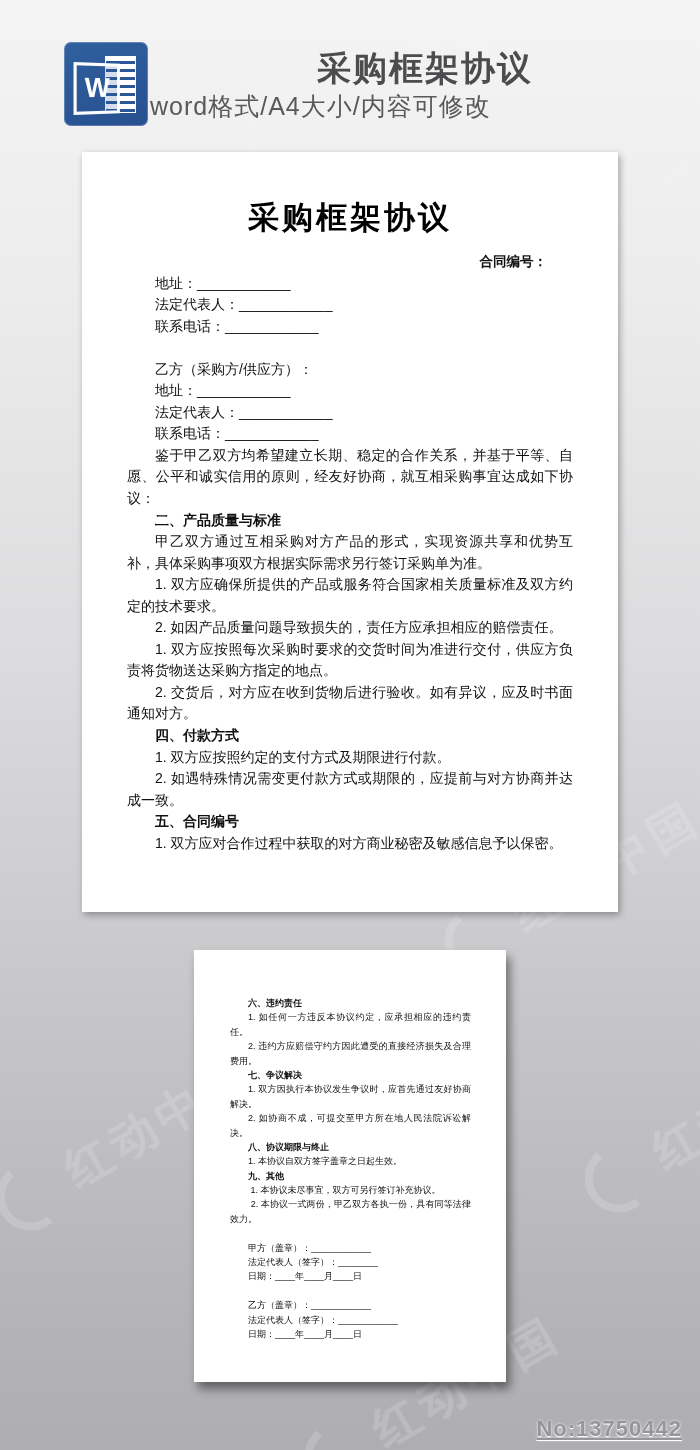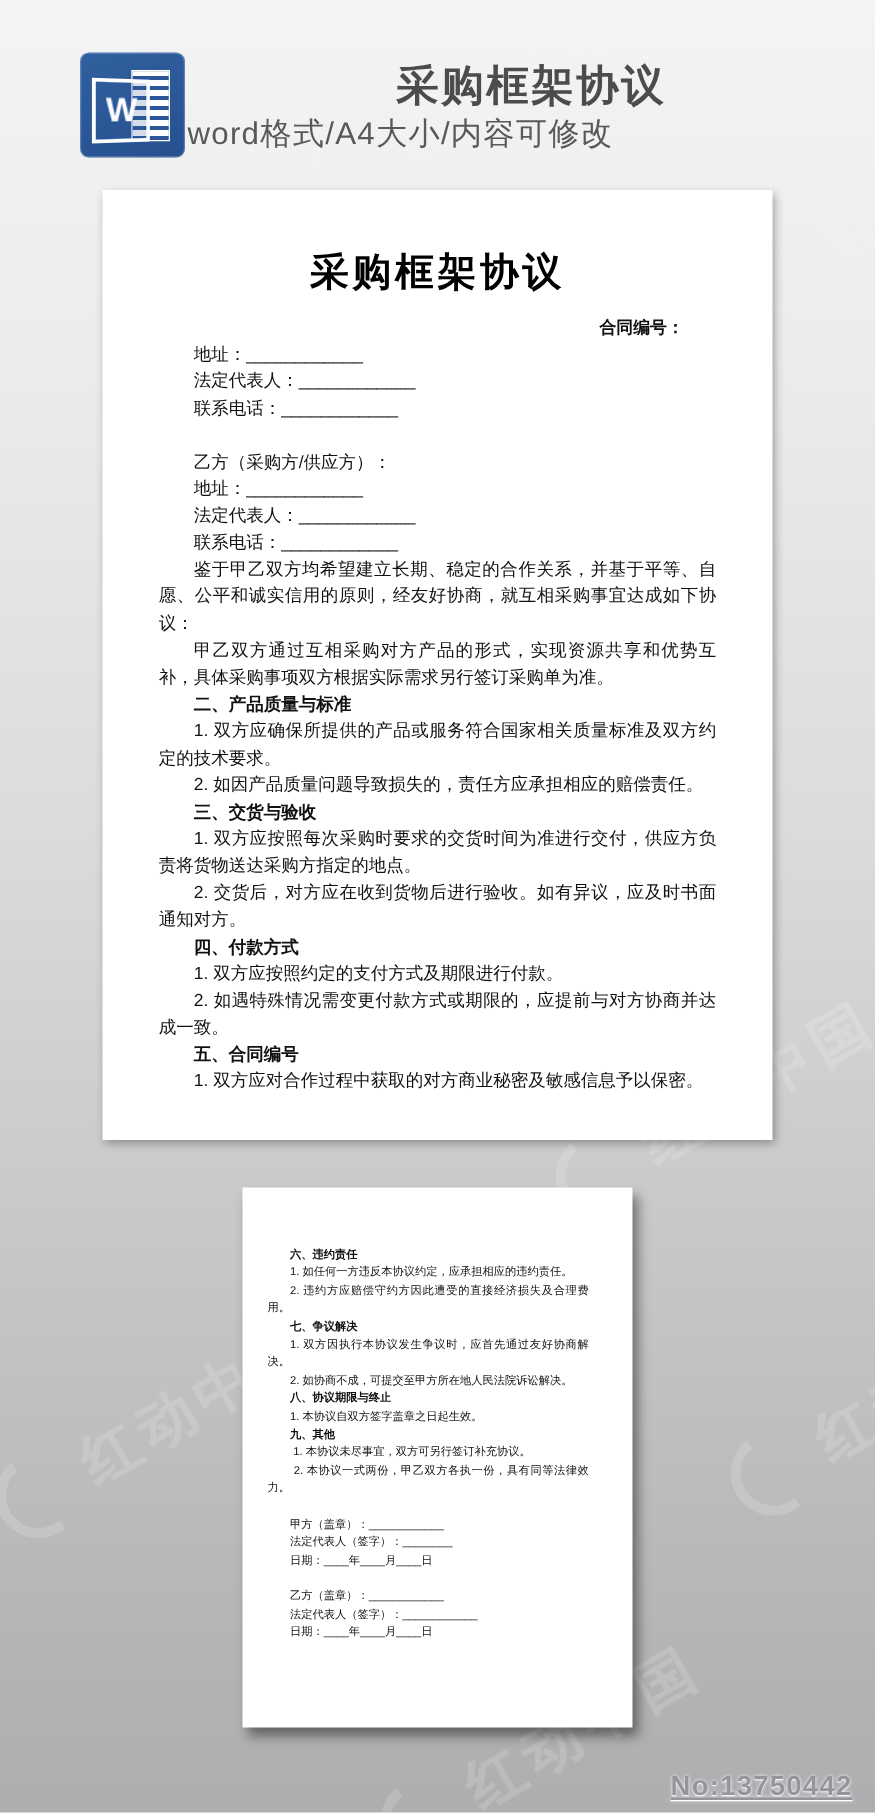--- a/index.html
+++ b/index.html
@@ -36,21 +36,21 @@
       font-size:34px;font-weight:bold;color:#4c4c4e;letter-spacing:2px;}
   .header-sub{position:absolute;left:150px;right:0;top:90px;
       font-size:25px;color:#58595b;letter-spacing:1px;}
   
   .page{position:absolute;background:#fff;}
   .page1{left:82px;top:152px;width:536px;height:760px;
       box-shadow:2px 3px 7px rgba(0,0,0,.32);}
   .page2{left:194px;top:950px;width:312px;height:432px;
       box-shadow:4px 7px 9px rgba(0,0,0,.45);}
   .p1-content{padding:30px 45px 0 45px;font-size:14px;line-height:1.54;color:#111;}
-  .p2-content{padding:46px 35px 0 20px;font-size:9px;line-height:1.6;color:#111;}
+  .p2-content{padding:46px 35px 0 20px;font-size:9px;line-height:1.6;color:#111;margin-left:16px;}
   .doc-title{font-family:"Liberation Serif","DejaVu Serif",serif;font-weight:bold;
       font-size:31px;text-align:center;letter-spacing:3px;color:#000;margin:12px 0 10px 0;}
   .contract-no{text-align:right;padding-right:26px;font-size:13.5px;font-weight:bold;margin-bottom:0;}
   .ln{text-indent:2em;white-space:pre-wrap;word-break:break-all;min-height:1em;}
   .ln-p{text-align:justify;}
   .ln-h{font-weight:bold;}
   .ln-f{}
   .ln-blank{height:1.54em;}
   .p2-content .ln-blank{height:1.6em;}
   
@@ -104,25 +104,24 @@
 
         <div class="ln ln-f">地址：____________</div>
         <div class="ln ln-f">法定代表人：____________</div>
         <div class="ln ln-f">联系电话：____________</div>
         <div class="ln ln-blank"></div>
         <div class="ln ln-f">乙方（采购方/供应方）：</div>
         <div class="ln ln-f">地址：____________</div>
         <div class="ln ln-f">法定代表人：____________</div>
         <div class="ln ln-f">联系电话：____________</div>
         <div class="ln ln-p">鉴于甲乙双方均希望建立长期、稳定的合作关系，并基于平等、自愿、公平和诚实信用的原则，经友好协商，就互相采购事宜达成如下协议：</div>
+        <div class="ln ln-h">二、产品质量与标准</div>
         <div class="ln ln-p">甲乙双方通过互相采购对方产品的形式，实现资源共享和优势互补，具体采购事项双方根据实际需求另行签订采购单为准。</div>
-        <div class="ln ln-h">二、产品质量与标准</div>
         <div class="ln ln-p">1. 双方应确保所提供的产品或服务符合国家相关质量标准及双方约定的技术要求。</div>
         <div class="ln ln-p">2. 如因产品质量问题导致损失的，责任方应承担相应的赔偿责任。</div>
-        <div class="ln ln-h">三、交货与验收</div>
         <div class="ln ln-p">1. 双方应按照每次采购时要求的交货时间为准进行交付，供应方负责将货物送达采购方指定的地点。</div>
         <div class="ln ln-p">2. 交货后，对方应在收到货物后进行验收。如有异议，应及时书面通知对方。</div>
         <div class="ln ln-h">四、付款方式</div>
         <div class="ln ln-p">1. 双方应按照约定的支付方式及期限进行付款。</div>
         <div class="ln ln-p">2. 如遇特殊情况需变更付款方式或期限的，应提前与对方协商并达成一致。</div>
         <div class="ln ln-h">五、合同编号</div>
         <div class="ln ln-p">1. 双方应对合作过程中获取的对方商业秘密及敏感信息予以保密。</div>
       </div>
   </div>
 </div>

